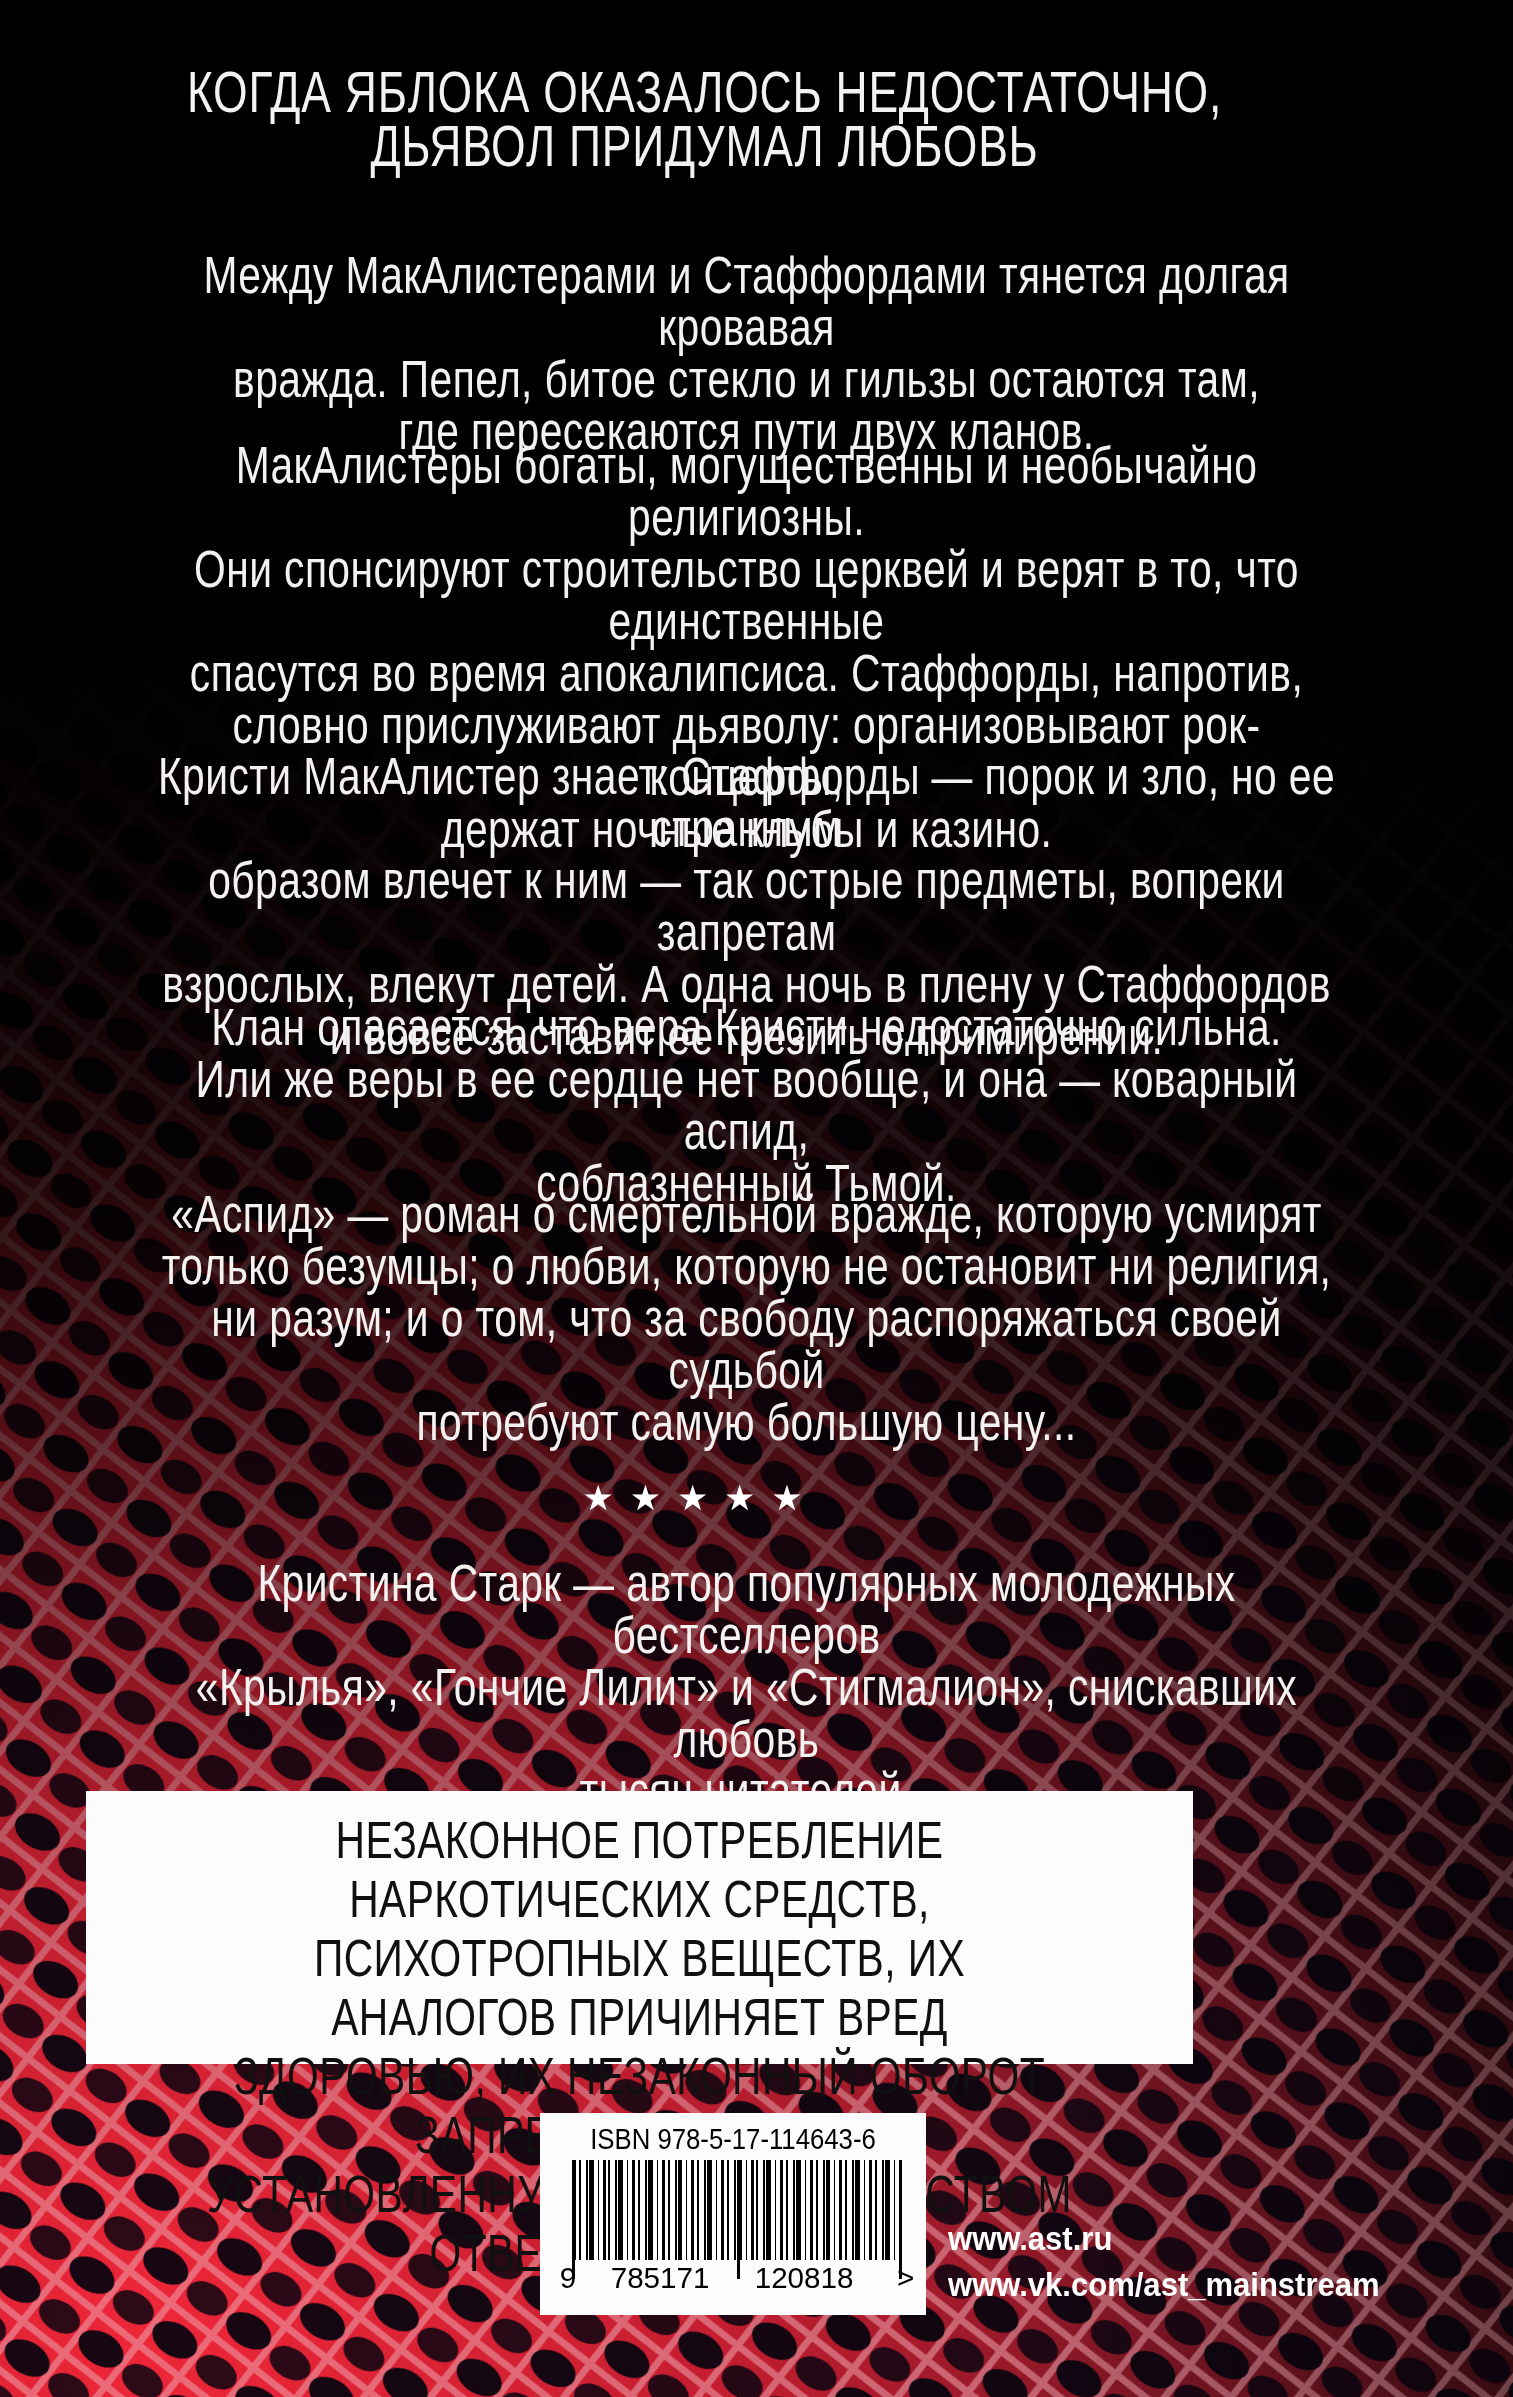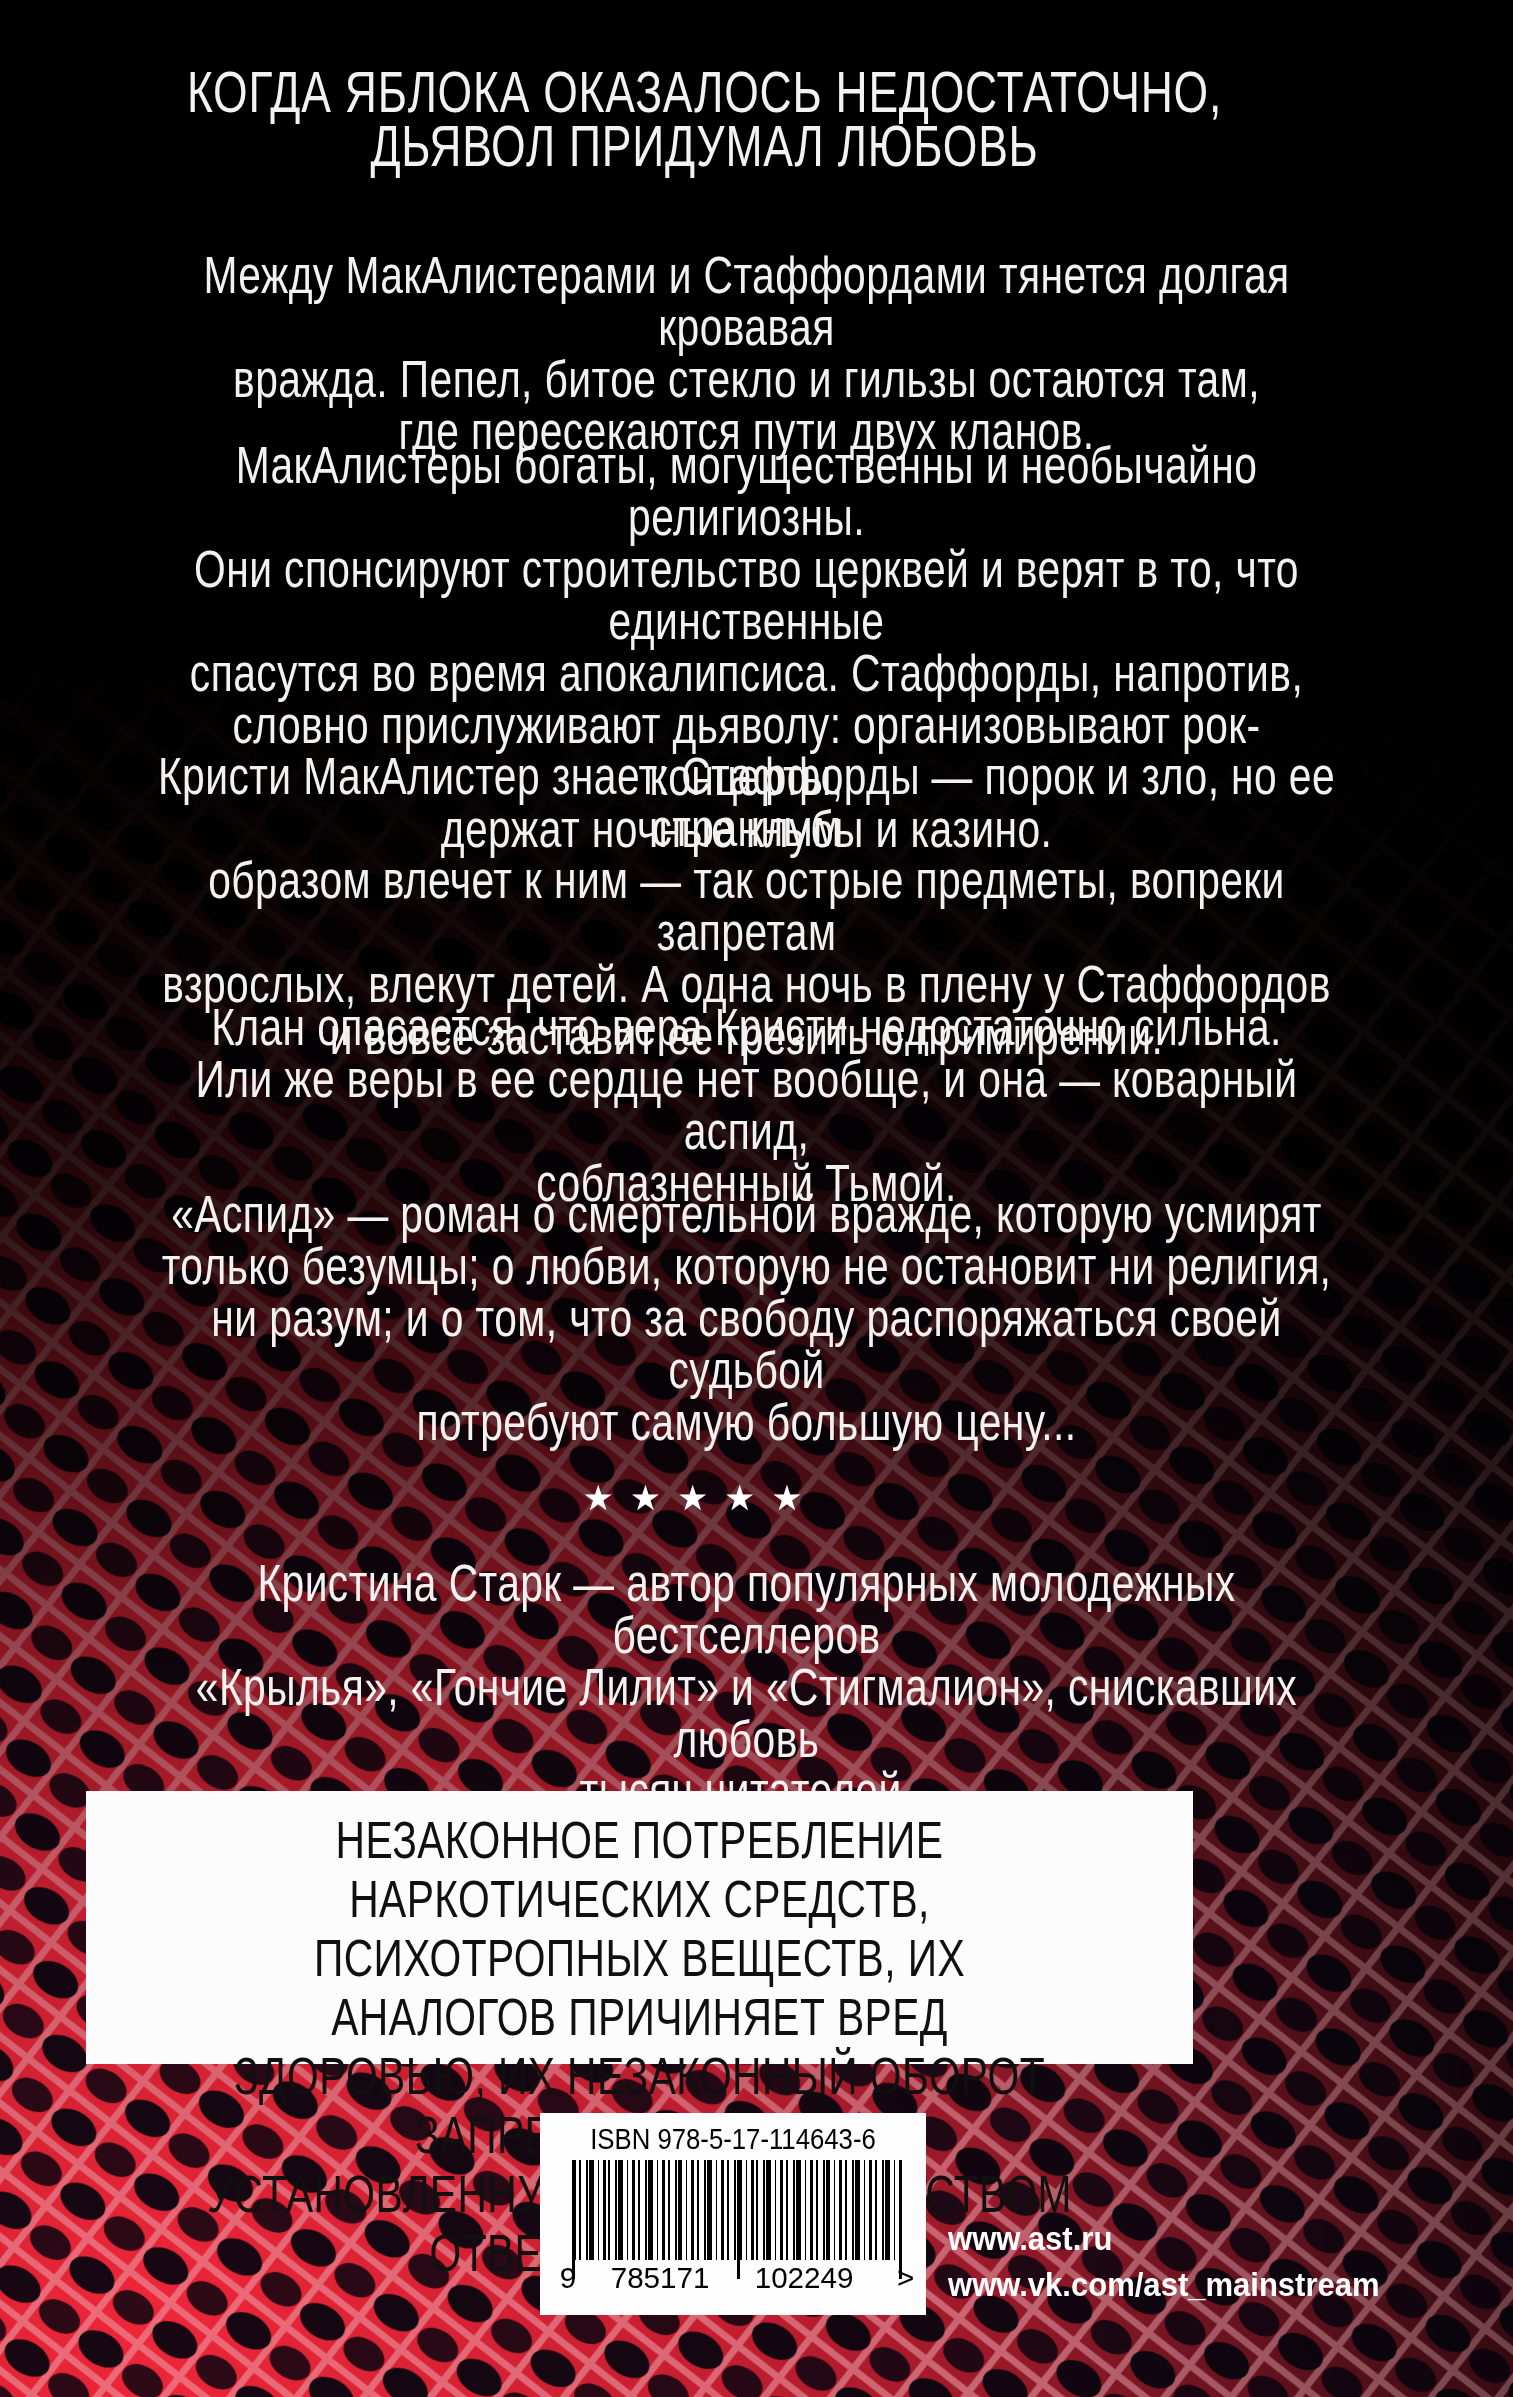--- a/index.html
+++ b/index.html
@@ -159,21 +159,21 @@
   <div class="abs isbn-box">
     <div class="isbn-label">ISBN 978-5-17-114643-6</div>
     <div class="barcode">
       <div class="bars"></div>
       <span class="guard g1"></span>
       <span class="guard g2"></span>
       <span class="guard g3"></span>
       <div class="bar-digits">
         <span class="d0">9</span>
         <span class="d1">785171</span>
-        <span class="d2">102249</span>
+        <span class="d2">120818</span>
         <span class="d3">&gt;</span>
       </div>
     </div>
   </div>
 
   <div class="abs links">
     <div>www.ast.ru</div>
     <div>www.vk.com/ast_mainstream</div>
   </div>
 

